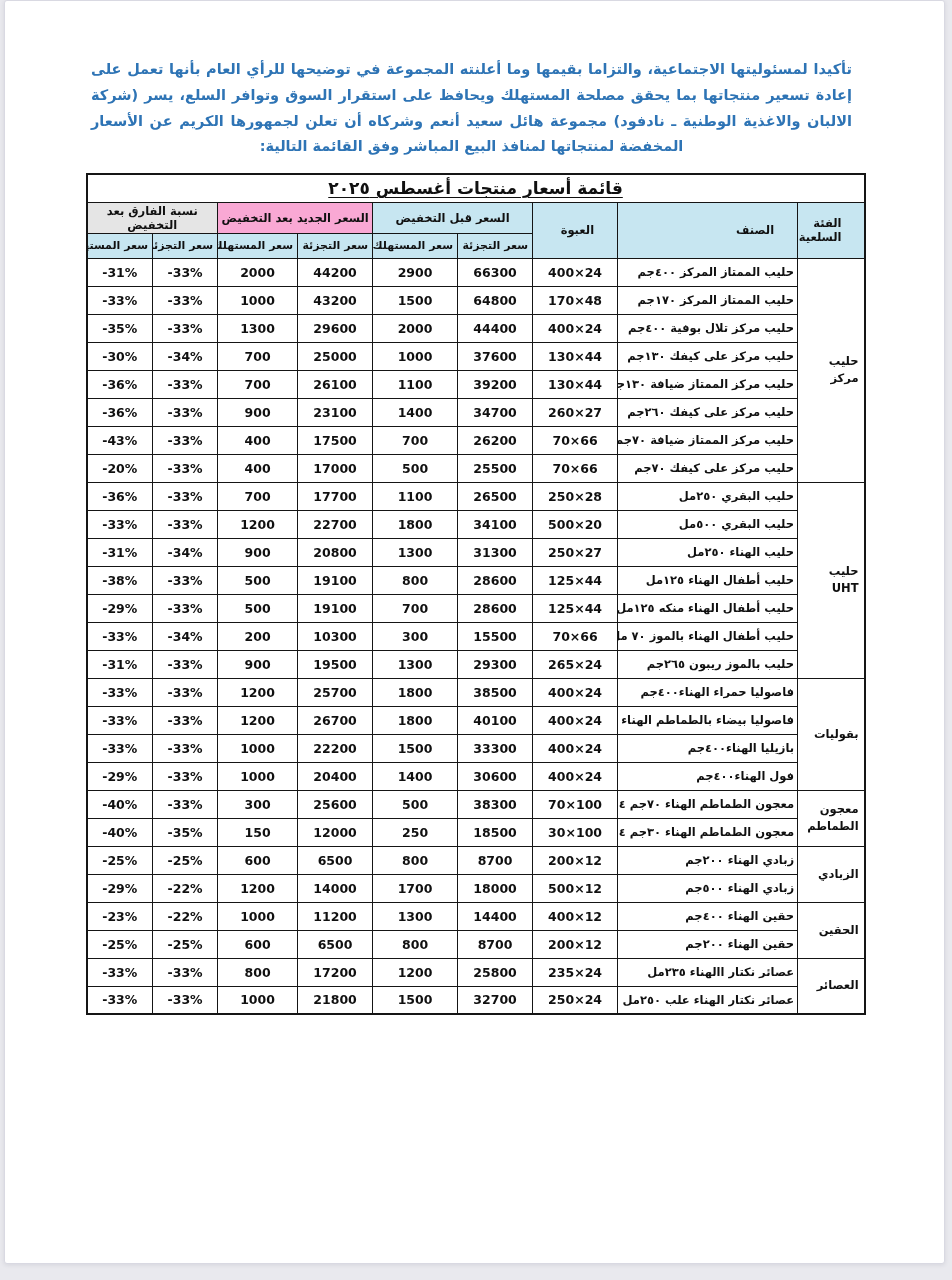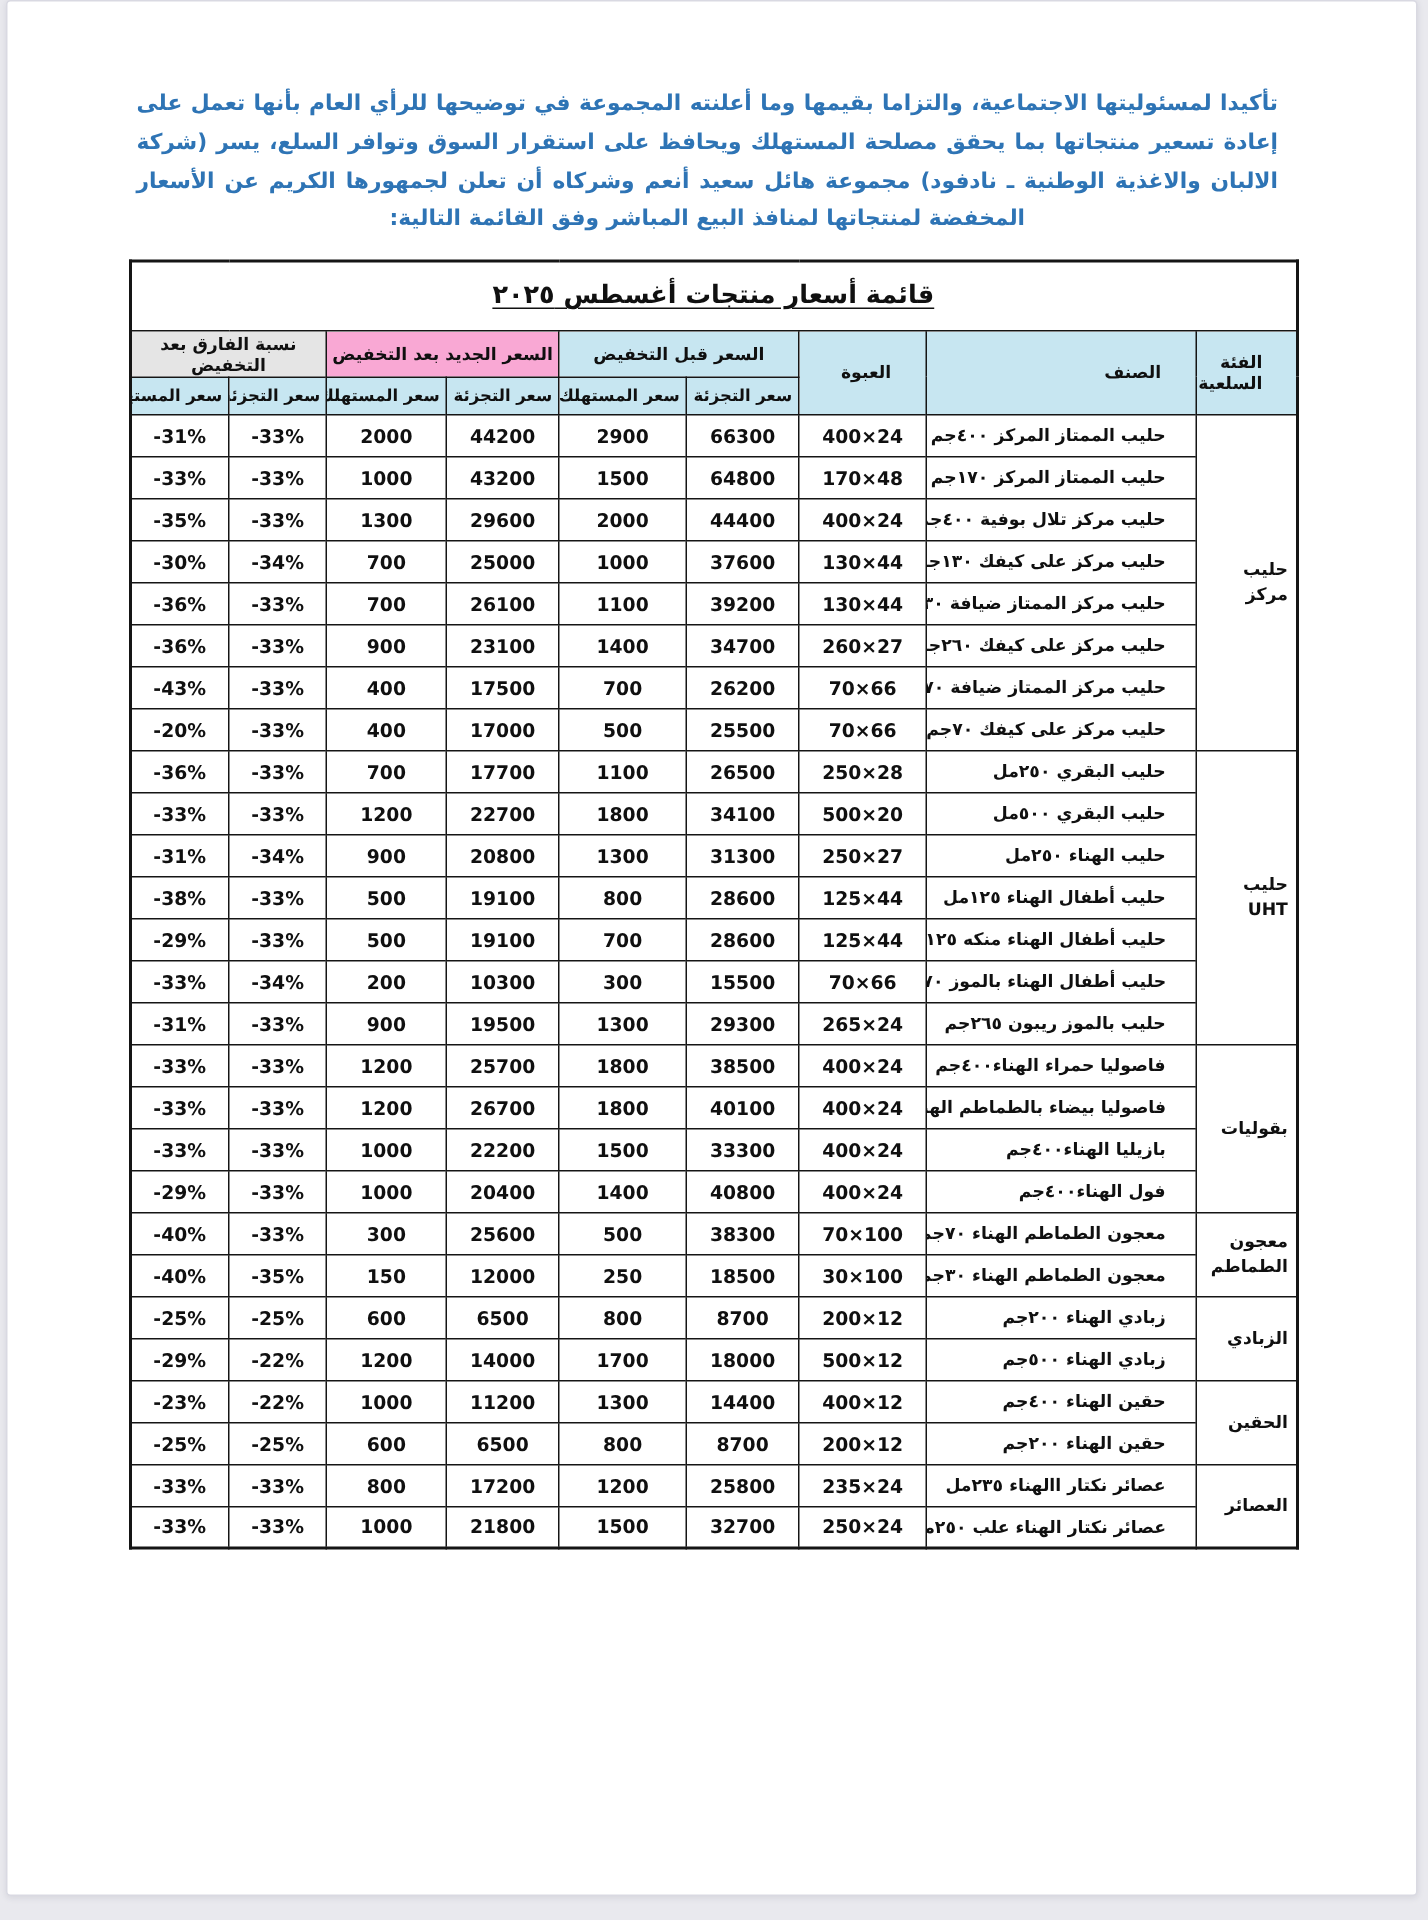--- a/index.html
+++ b/index.html
@@ -39,31 +39,31 @@
   }
   .price-table th, .price-table td {
     border:1.5px solid #151515;
     font-weight:bold;
     color:#101010;
     overflow:hidden;
     box-sizing:border-box;
     padding:1px 3px;
   }
   .title-cell {
-    height:46px;
+    height:28px;
     text-align:center;
     font-size:17px;
     background:#ffffff;
   }
   .title-cell span { text-decoration:underline; text-underline-offset:3px; }
   th.grp { background:#c7e6f1; font-size:11.5px; height:31px; text-align:center; }
   th.grp.start { text-align:right; padding-right:23px; }
   th.sub { background:#c7e6f1; font-size:11px; height:25px; text-align:right; padding-right:4px; white-space:nowrap; }
   td.cat  { text-align:right; padding-right:5px; font-size:11.5px; line-height:1.5; }
-  td.item { text-align:right; padding-right:20px; font-size:11.5px; height:28px; white-space:nowrap; }
+  td.item { text-align:right; padding-right:3px; font-size:11.5px; height:28px; white-space:nowrap; }
   td.num  { text-align:center; font-size:12.5px; height:28px; white-space:nowrap; }
 </style>
 </head>
 <body>
 
 <div class="page">
 
   <p class="intro" style="color: rgb(46, 116, 181);">تأكيدا لمسئوليتها الاجتماعية، والتزاما بقيمها وما أعلنته المجموعة في توضيحها للرأي العام بأنها تعمل على إعادة تسعير منتجاتها بما يحقق مصلحة المستهلك ويحافظ على استقرار السوق وتوافر السلع، يسر (شركة الالبان والاغذية الوطنية ـ نادفود) مجموعة هائل سعيد أنعم وشركاه أن تعلن لجمهورها الكريم عن الأسعار المخفضة لمنتجاتها لمنافذ البيع المباشر وفق القائمة التالية:</p>
 
   <div class="table-wrap">
@@ -282,21 +282,21 @@
             <td class="num" dir="ltr">33300</td>
             <td class="num" dir="ltr">1500</td>
             <td class="num" dir="ltr">22200</td>
             <td class="num" dir="ltr">1000</td>
             <td class="num" dir="ltr">-33%</td>
             <td class="num" dir="ltr">-33%</td>
           </tr>
           <tr>
             <td class="item">فول الهناء٤٠٠جم</td>
             <td class="num" dir="ltr">400×24</td>
-            <td class="num" dir="ltr">40800</td>
+            <td class="num" dir="ltr">30600</td>
             <td class="num" dir="ltr">1400</td>
             <td class="num" dir="ltr">20400</td>
             <td class="num" dir="ltr">1000</td>
             <td class="num" dir="ltr">-33%</td>
             <td class="num" dir="ltr">-29%</td>
           </tr>
           <tr>
             <td class="cat" rowspan="2">معجون الطماطم</td>
             <td class="item">معجون الطماطم الهناء ٧٠جم ٤×٢٥×</td>
             <td class="num" dir="ltr">70×100</td>

